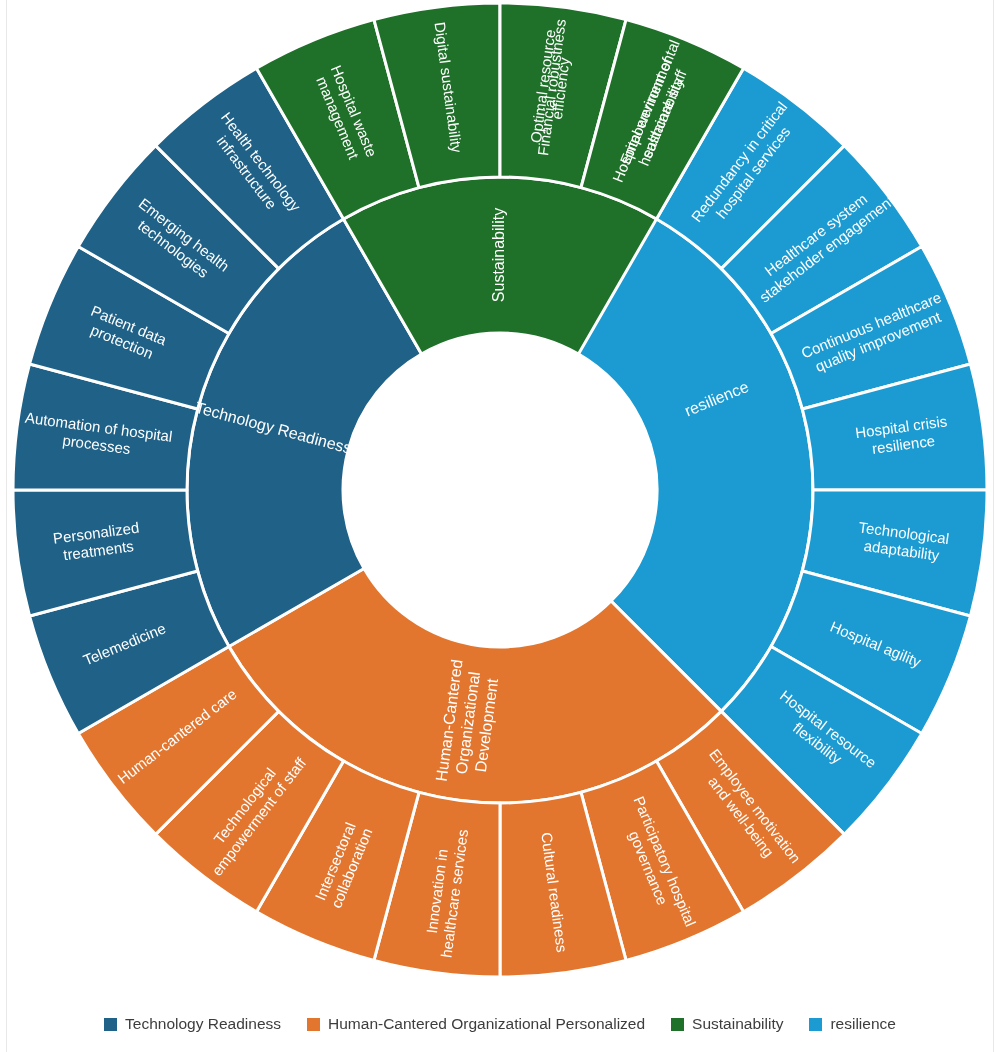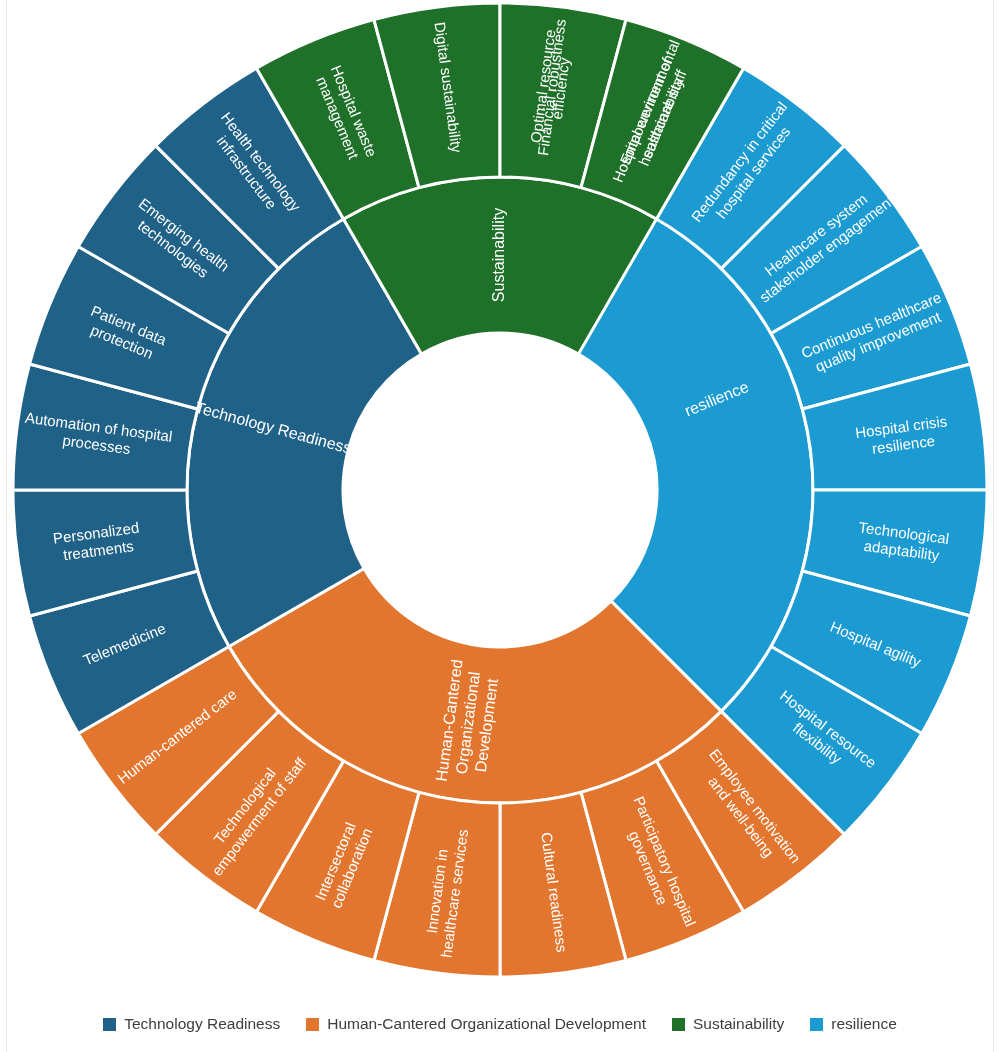--- a/index.html
+++ b/index.html
@@ -155,21 +155,21 @@
     </svg>
   </div>
 
   <div id="legend">
       <div class="legend-item">
         <span class="legend-swatch" style="background: rgb(31, 97, 135);"></span>
         <span class="legend-label">Technology Readiness</span>
       </div>
       <div class="legend-item">
         <span class="legend-swatch" style="background: rgb(226, 118, 47);"></span>
-        <span class="legend-label">Human-Cantered Organizational Development</span>
+        <span class="legend-label">Human-Cantered Organizational Personalized</span>
       </div>
       <div class="legend-item">
         <span class="legend-swatch" style="background: rgb(31, 112, 41);"></span>
         <span class="legend-label">Sustainability</span>
       </div>
       <div class="legend-item">
         <span class="legend-swatch" style="background: rgb(27, 155, 209);"></span>
         <span class="legend-label">resilience</span>
       </div>
     </div>

